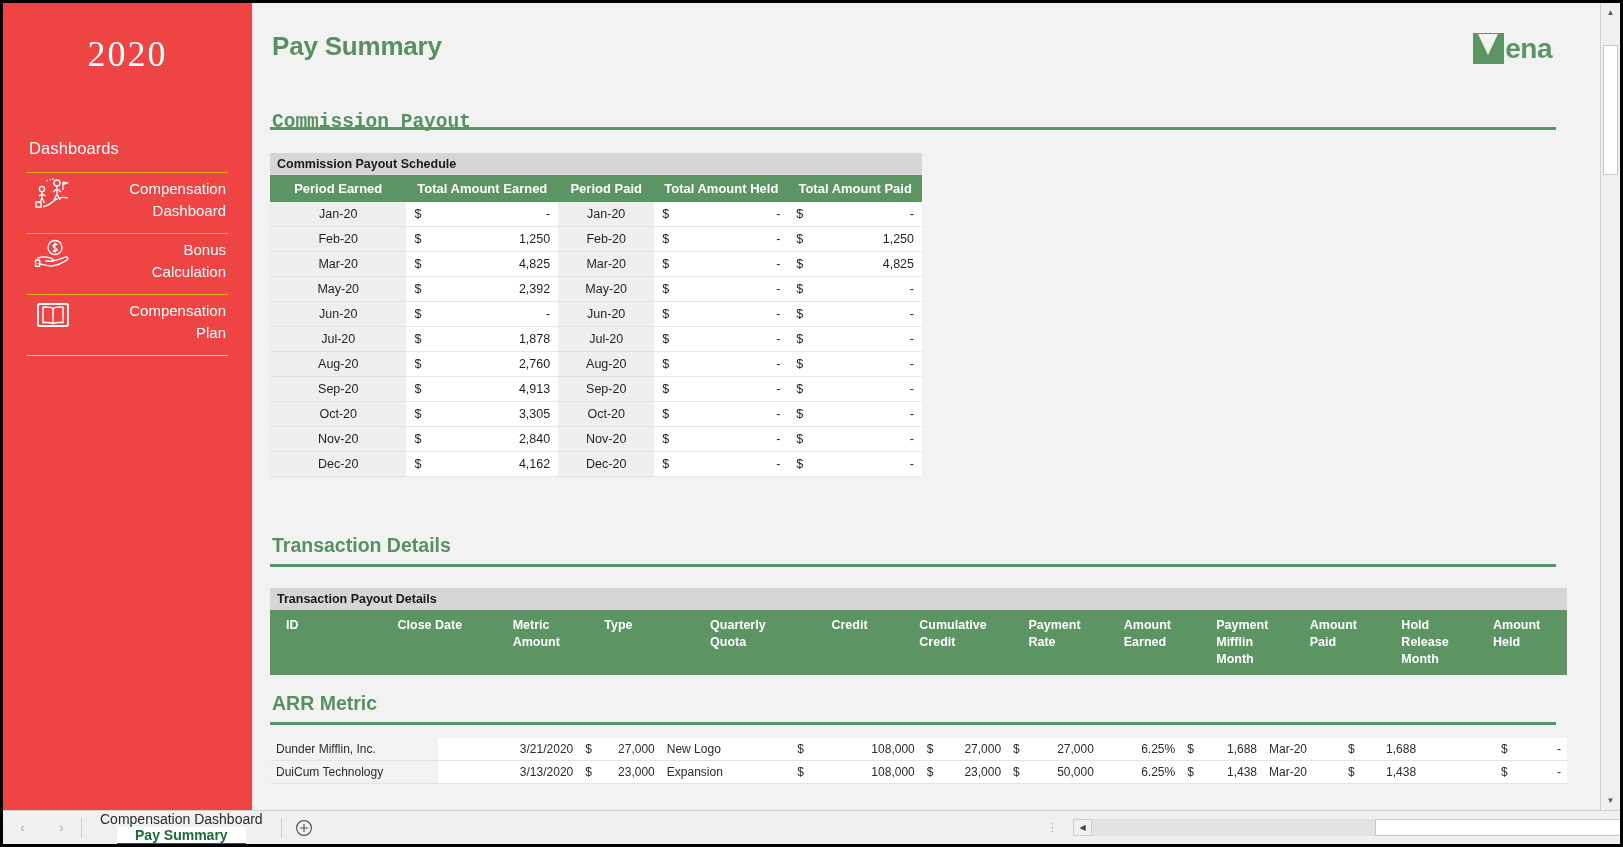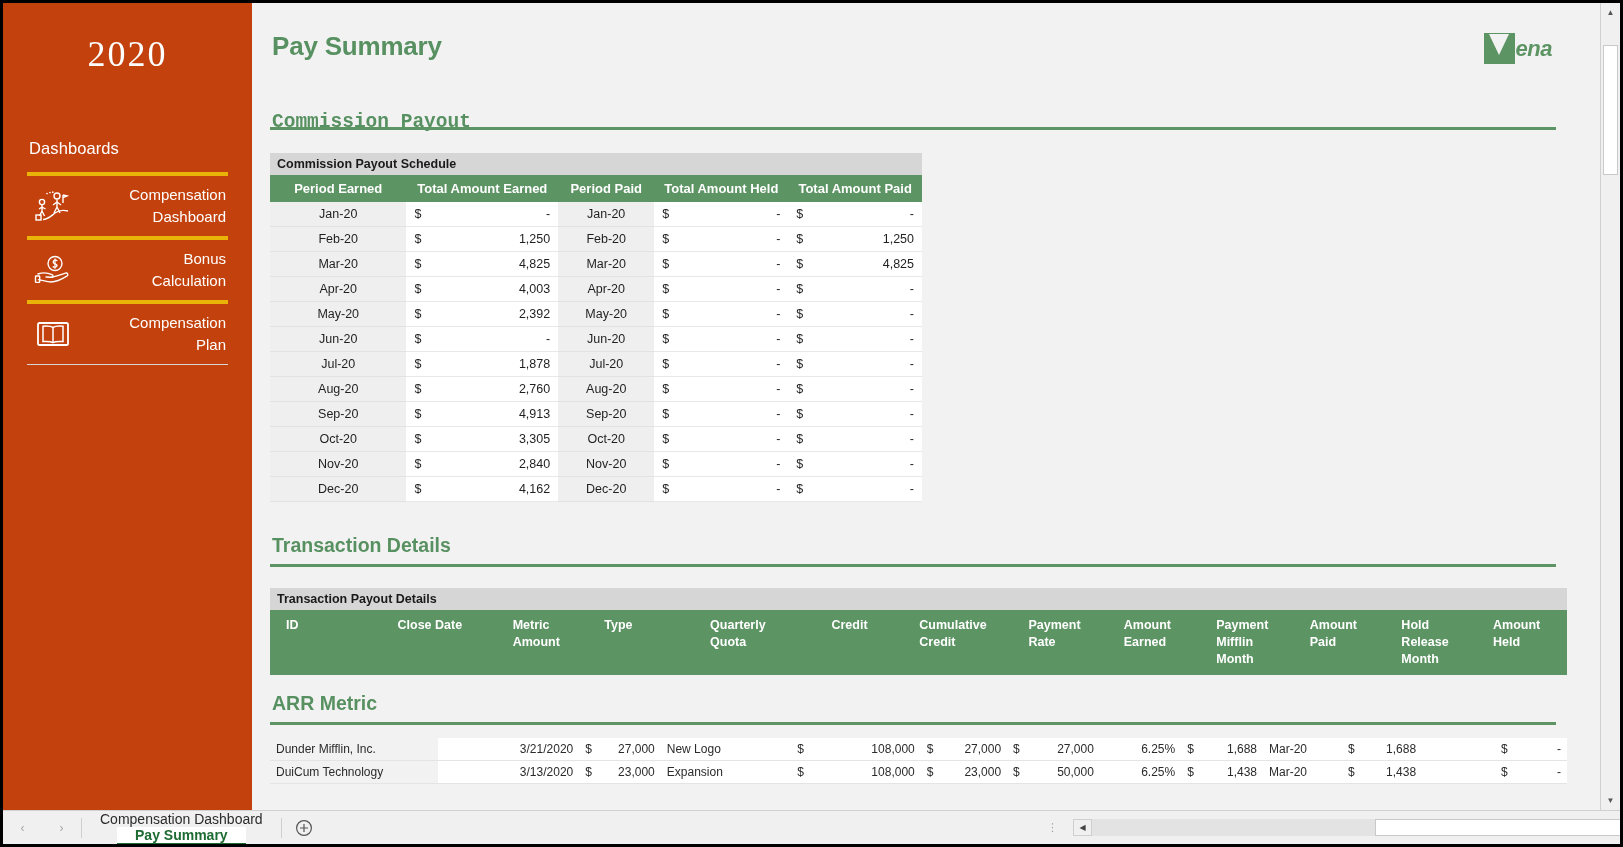--- a/index.html
+++ b/index.html
@@ -8,32 +8,32 @@
     background:#f2f2f2;
     font-family:"Liberation Sans", sans-serif;
     -webkit-font-smoothing:antialiased;
   }
   .app{position:relative;width:1623px;height:847px;background:#000;box-sizing:border-box;padding:3px 0 0 3px;}
   .frame{position:relative;width:1617px;height:841px;background:#f2f2f2;overflow:hidden;}
 
   
   .sidebar{
     position:absolute;left:0;top:0;width:249px;height:807px;
-    background:#c2410c;color:#fff;box-sizing:border-box;
+    background:#ef4444;color:#fff;box-sizing:border-box;
   }
   .year{
     text-align:center;font-family:"Liberation Serif", serif;
     font-size:36px;letter-spacing:2px;color:#ffffff;margin-top:30px;font-weight:400;
   }
   .dash-label{
     margin:64px 0 0 26px;font-size:16.5px;color:#ffffff;font-weight:400;letter-spacing:.1px;
   }
   .nav{margin:14px 24px 0 24px;}
   .nav-item{
-    display:flex;align-items:center;border-top:4px solid #eab308;
+    display:flex;align-items:flex-start;border-top:1px solid #eab308;
     min-height:50px;padding:5px 0;
   }
   .nav-item:last-child{border-bottom:1px solid #d6d6d4;}
   .nav-icon{width:52px;flex:0 0 52px;display:flex;align-items:center;justify-content:center;}
   .nav-text{
     flex:1;text-align:right;font-size:15px;line-height:1.45;color:#fff;padding-right:2px;
   }
 
   
   .main{
@@ -43,21 +43,21 @@
   .page-title{
     position:absolute;left:20px;top:28px;font-size:26px;font-weight:bold;color:#589161;letter-spacing:-.2px;
   }
   .logo{position:absolute;right:37px;top:30px;display:flex;align-items:center;}
   .logo-mark{width:31px;height:31px;background:#5d9463;position:relative;margin-right:1px;}
   .logo-mark:after{
     content:"";position:absolute;left:5px;top:1px;width:0;height:0;
     border-left:10.5px solid transparent;border-right:10.5px solid transparent;
     border-top:21px solid #f2f2f2;
   }
-  .logo-text{font-size:22px;font-weight:bold;color:#5d9463;letter-spacing:-.5px;line-height:31px;font-style:italic;}
+  .logo-text{font-size:28px;font-weight:bold;color:#5d9463;letter-spacing:-.5px;line-height:31px;}
 
   .sec-head{position:absolute;left:20px;font-size:19.5px;font-weight:bold;color:#589161;}
   .sec-rule{position:absolute;left:18px;height:2.5px;background:#5d9463;}
 
   
   .tbl{position:absolute;border-collapse:collapse;font-size:12.5px;}
   .tbl .cap td{
     background:#d6d6d6;color:#1a1a1a;font-weight:bold;font-size:12.5px;
     padding:4px 7px;text-align:left;
   }
@@ -265,42 +265,20 @@
               <td class="cur">
                 <div class="wrap">
                   <span class="sym">$</span>
                   <span class="val">-</span>
                 </div>
               </td>
               <td class="cur">
                 <div class="wrap">
                   <span class="sym">$</span>
                   <span class="val">4,825</span>
-                </div>
-              </td>
-            </tr>
-            <tr>
-              <td class="period">Apr-20</td>
-              <td class="cur">
-                <div class="wrap">
-                  <span class="sym">$</span>
-                  <span class="val">4,003</span>
-                </div>
-              </td>
-              <td class="period" style="width:96px">Apr-20</td>
-              <td class="cur">
-                <div class="wrap">
-                  <span class="sym">$</span>
-                  <span class="val">-</span>
-                </div>
-              </td>
-              <td class="cur">
-                <div class="wrap">
-                  <span class="sym">$</span>
-                  <span class="val">-</span>
                 </div>
               </td>
             </tr>
             <tr>
               <td class="period">May-20</td>
               <td class="cur">
                 <div class="wrap">
                   <span class="sym">$</span>
                   <span class="val">2,392</span>
                 </div>

